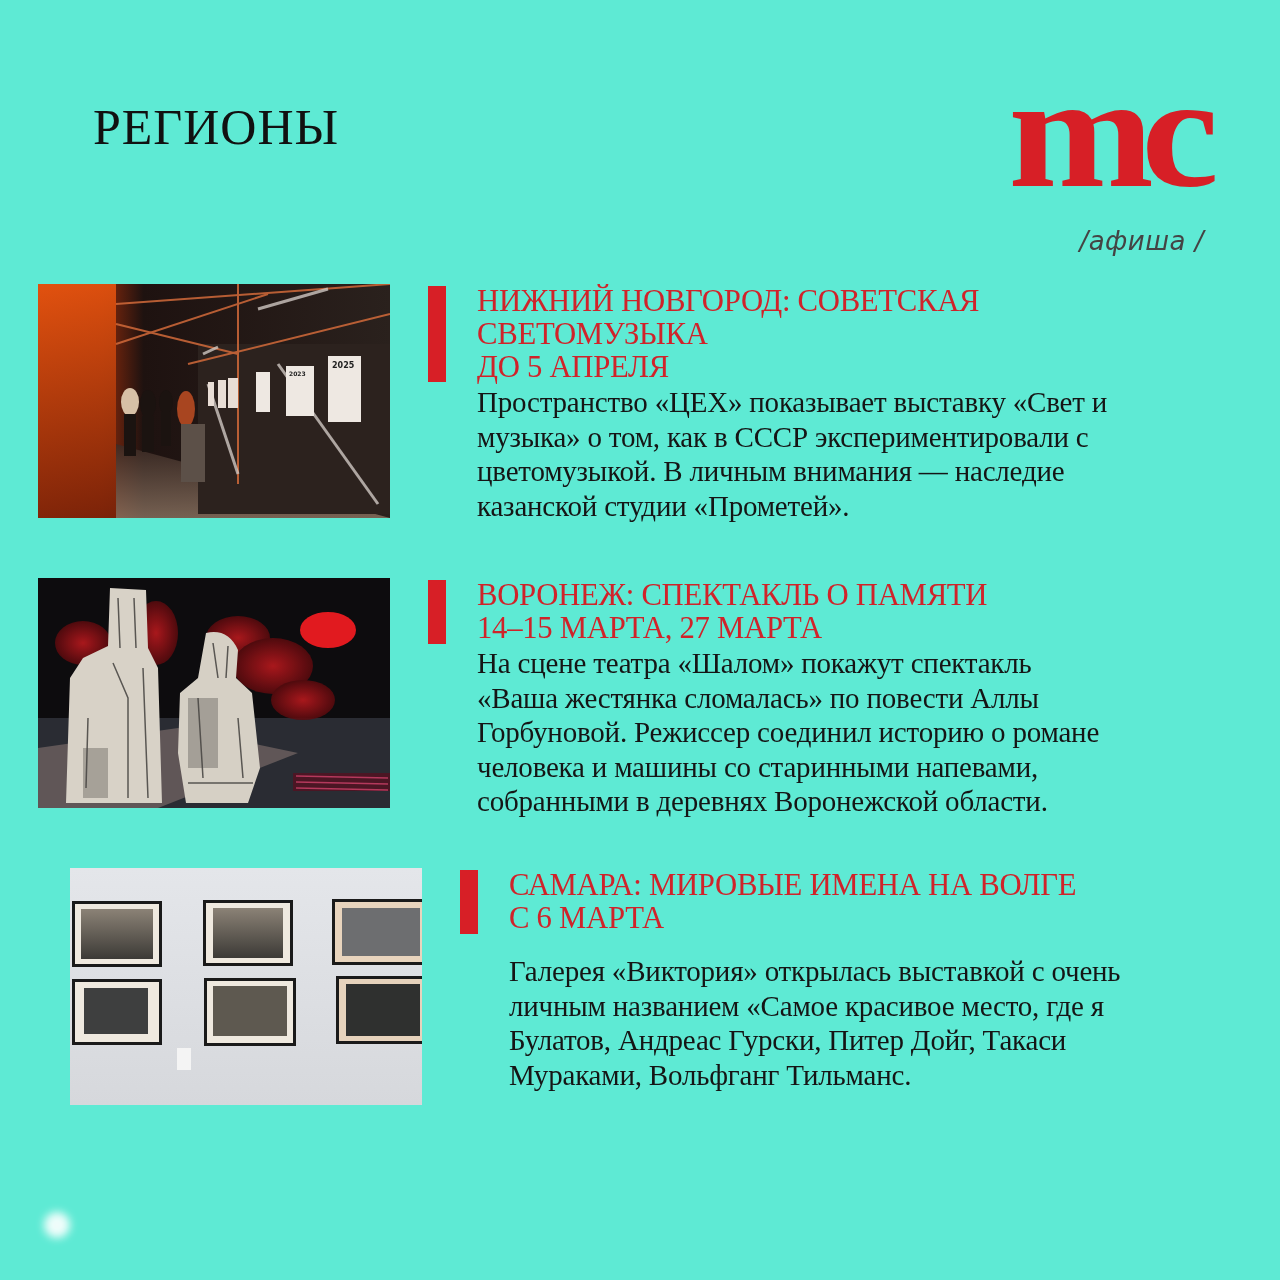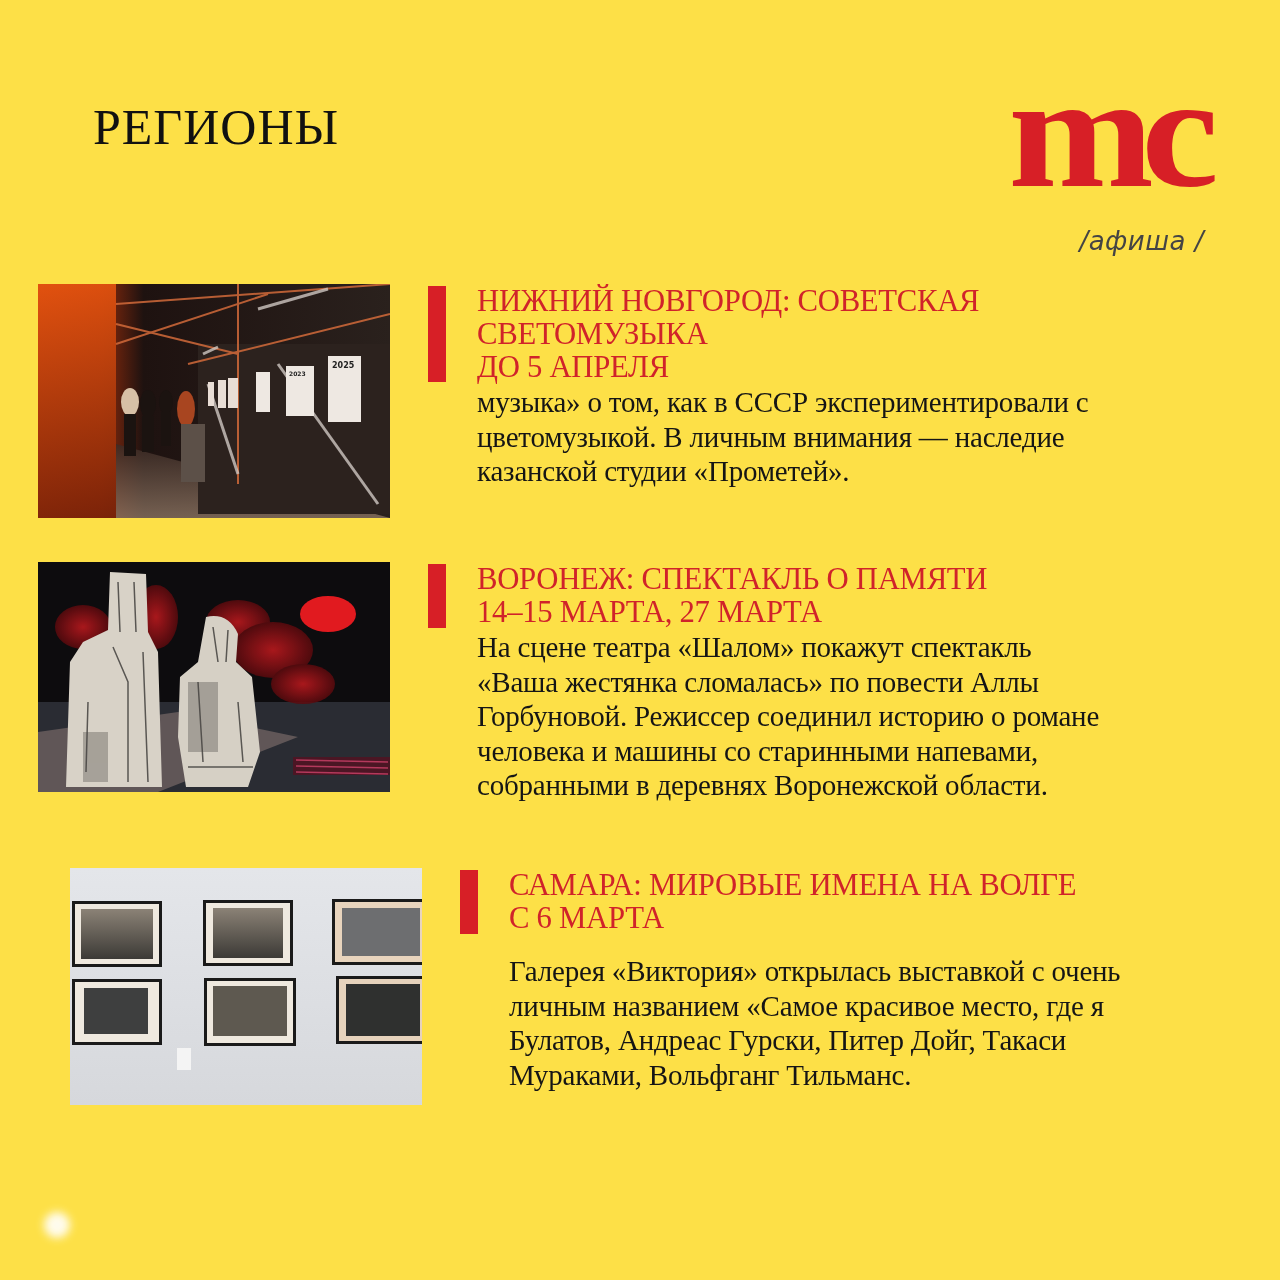--- a/index.html
+++ b/index.html
@@ -4,21 +4,21 @@
   <style>
     * { margin: 0; padding: 0; box-sizing: border-box; }
     html, body {
       width: 1280px; height: 1280px;
       background: #fbfaf6;
       overflow: hidden;
     }
     .page {
       position: relative;
       width: 1280px; height: 1280px;
-      background: #fde047;
+      background: #5eead4;
       font-family: "Liberation Serif", "DejaVu Serif", serif;
       color: #141414;
     }
     .section-title {
       position: absolute;
       left: 93px; top: 98px;
       font-size: 50px;
       letter-spacing: 1px;
       font-weight: 400;
       color: #111;
@@ -91,21 +91,21 @@
       margin-top: 2px;
     }
     .body-line { display: block; white-space: nowrap; }
     .heading-line { display: block; }
 
     
     #event-1 { top: 284px; height: 240px; }
     #event-1 .event-image { height: 234px; }
     #event-1 .event-bar { height: 96px; }
     
-    #event-2 { top: 562px; height: 240px; }
+    #event-2 { top: 578px; height: 240px; }
     #event-2 .event-image { top: 0; height: 230px; }
     #event-2 .event-bar { height: 64px; }
     
     #event-3 { top: 868px; height: 240px; margin-left: 32px; }
     #event-3 .event-image { height: 237px; }
     #event-3 .event-bar { height: 64px; }
     #event-3 .event-body { margin-top: 20px; }
 
     .blur-dot {
       position: absolute;
@@ -186,20 +186,21 @@
       </svg>
     </div>
     <div class="event-bar"></div>
     <div class="event-text">
       <h2 class="event-heading">
         <span class="heading-line">НИЖНИЙ НОВГОРОД: СОВЕТСКАЯ</span>
         <span class="heading-line">СВЕТОМУЗЫКА</span>
         <span class="heading-line">ДО 5 АПРЕЛЯ</span>
       </h2>
       <p class="event-body">
+        <span class="body-line">Пространство «ЦЕХ» показывает выставку «Свет и</span>
         <span class="body-line">музыка» о том, как в СССР экспериментировали с</span>
         <span class="body-line">цветомузыкой. В личным внимания — наследие</span>
         <span class="body-line">казанской студии «Прометей».</span>
       </p>
     </div>
   </div>
 
   <div class="event" id="event-2">
     <div class="event-image">
       <svg width="352" height="230" viewBox="0 0 352 230">

